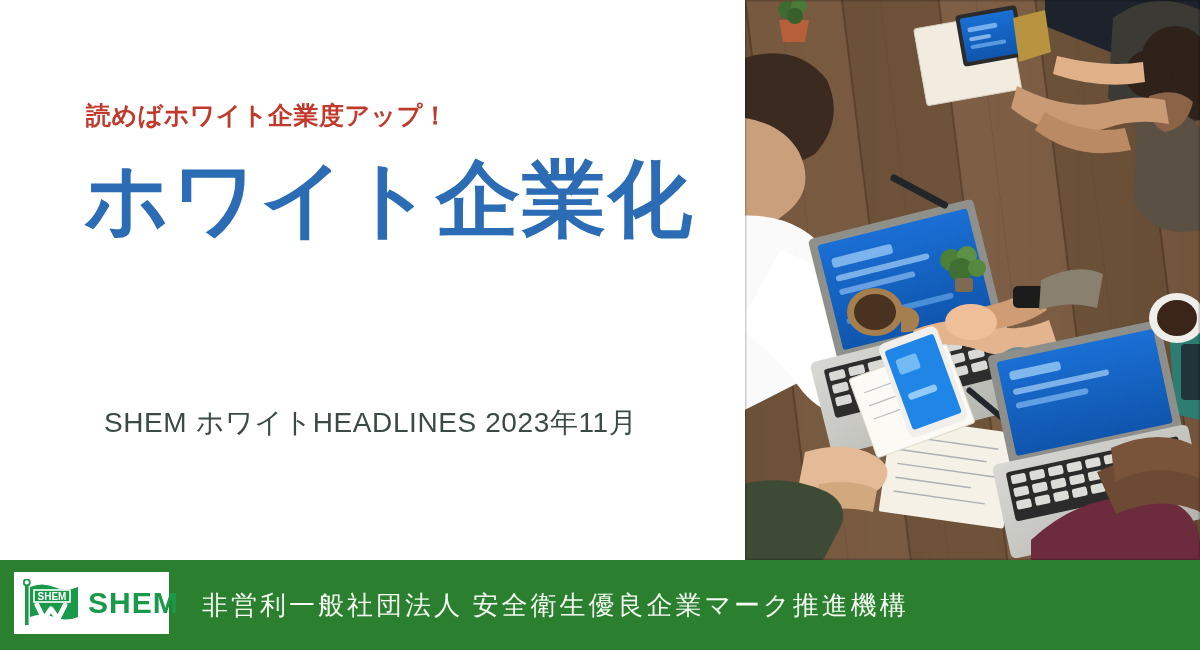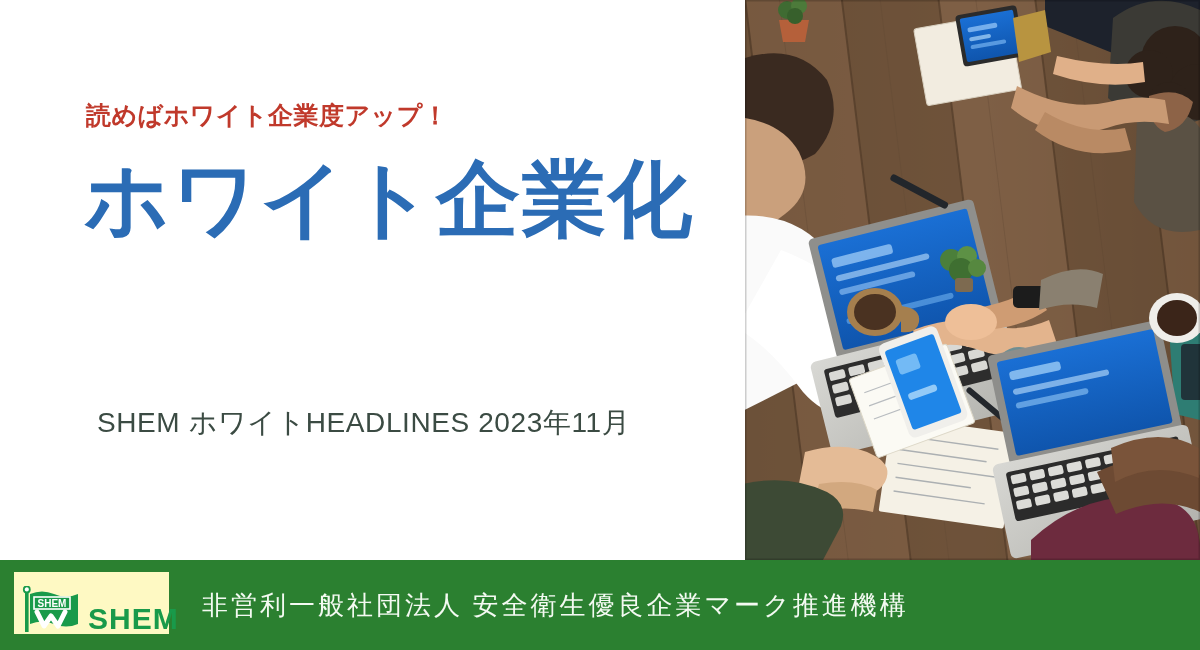--- a/index.html
+++ b/index.html
@@ -40,21 +40,21 @@
     font-size:84px;
     line-height:1.22;
     font-weight:700;
     letter-spacing:2px;
     color:#2b6cb5;
     white-space:nowrap;
   }
   .headline .line{display:block;}
   .subtitle{
     position:absolute;
-    left:97px;top:404px;
+    left:104px;top:404px;
     font-size:28px;
     font-weight:400;
     letter-spacing:0.6px;
     color:#3b4b43;
     white-space:nowrap;
   }
 
   
   .photo{
     position:absolute;
@@ -69,23 +69,23 @@
   .footer{
     position:absolute;
     left:0;top:560px;
     width:1200px;height:90px;
     background:#2b8030;
   }
   .logo-box{
     position:absolute;
     left:14px;top:12px;
     width:155px;height:62px;
-    background:#fef9c3;
+    background:#ffffff;
     display:flex;
-    align-items:flex-end;
+    align-items:center;
     gap:6px;
     padding-left:6px;
     box-sizing:border-box;
   }
   .logo-flag{width:62px;height:48px;flex:0 0 auto;}
   .logo-word{
     font-size:30px;
     font-weight:700;
     letter-spacing:1px;
     color:#199a4a;

